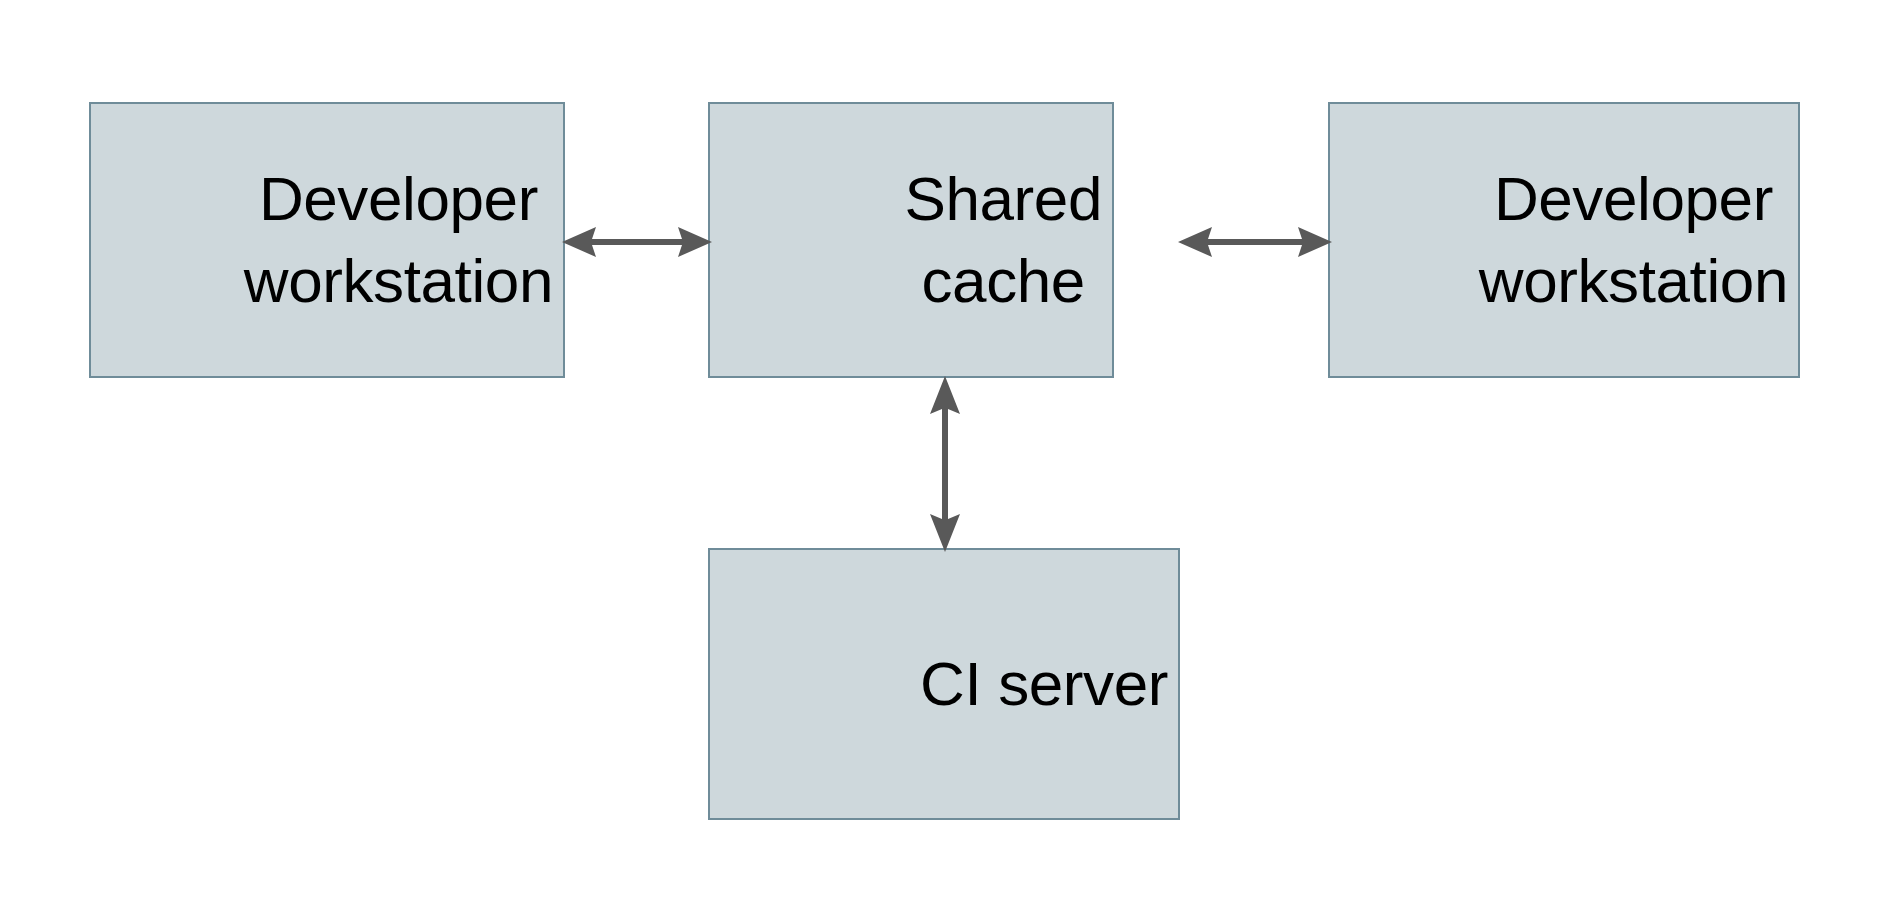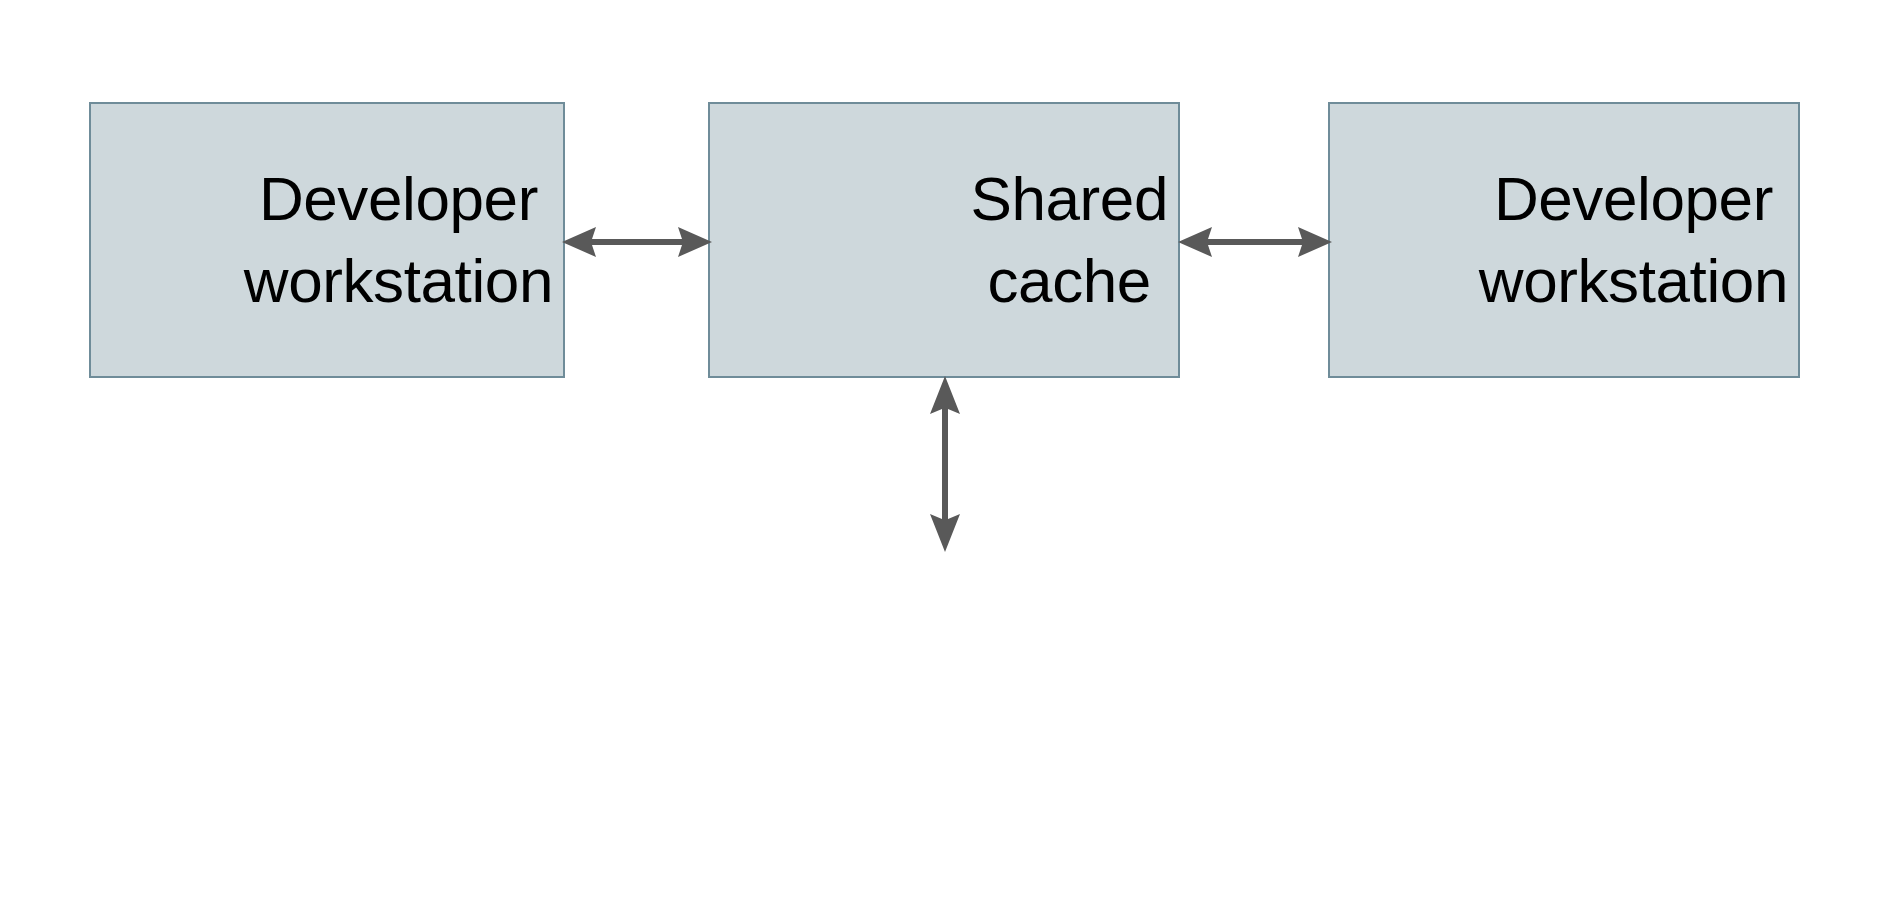--- a/index.html
+++ b/index.html
@@ -31,21 +31,21 @@
     color: #000000;
     font-family: "Liberation Sans", sans-serif;
     font-size: 62px;
     font-weight: 400;
     line-height: 1.32;
     letter-spacing: -0.4px;
     white-space: pre-line;
     padding: 0 10px;
   }
   #node-dev-left  { left: 89px;   top: 102px; width: 476px; height: 276px; }
-  #node-cache     { left: 708px;  top: 102px; width: 472px; height: 276px; padding-left: 23px; }
+  #node-cache     { left: 708px;  top: 102px; width: 406px; height: 276px; padding-left: 23px; }
   #node-dev-right { left: 1328px; top: 102px; width: 472px; height: 276px; }
   #node-ci        { left: 708px;  top: 548px; width: 472px; height: 272px; }
 
   .edge {
     position: absolute;
     overflow: visible;
   }
   #edge-left-cache  { left: 562px;  top: 222px; width: 150px; height: 40px; }
   #edge-cache-right { left: 1178px; top: 222px; width: 154px; height: 40px; }
   #edge-cache-ci    { left: 925px;  top: 376px; width: 40px;  height: 176px; }
@@ -63,20 +63,23 @@
   <div class="node" id="node-cache">
     <span class="node-label">Shared
 cache</span>
   </div>
 
   <div class="node" id="node-dev-right">
     <span class="node-label">Developer
 workstation</span>
   </div>
 
+  <div class="node" id="node-ci">
+    <span class="node-label">CI server</span>
+  </div>
 
   <svg class="edge" id="edge-left-cache" viewBox="0 0 150 40">
     <g fill="#595959" stroke="none">
       <path d="M 0,20 L 34,5 L 30,17 L 120,17 L 116,5 L 150,20 L 116,35 L 120,23 L 30,23 L 34,35 Z"></path>
     </g>
   </svg>
 
   <svg class="edge" id="edge-cache-right" viewBox="0 0 154 40">
     <g fill="#595959" stroke="none">
       <path d="M 0,20 L 34,5 L 30,17 L 124,17 L 120,5 L 154,20 L 120,35 L 124,23 L 30,23 L 34,35 Z"></path>

